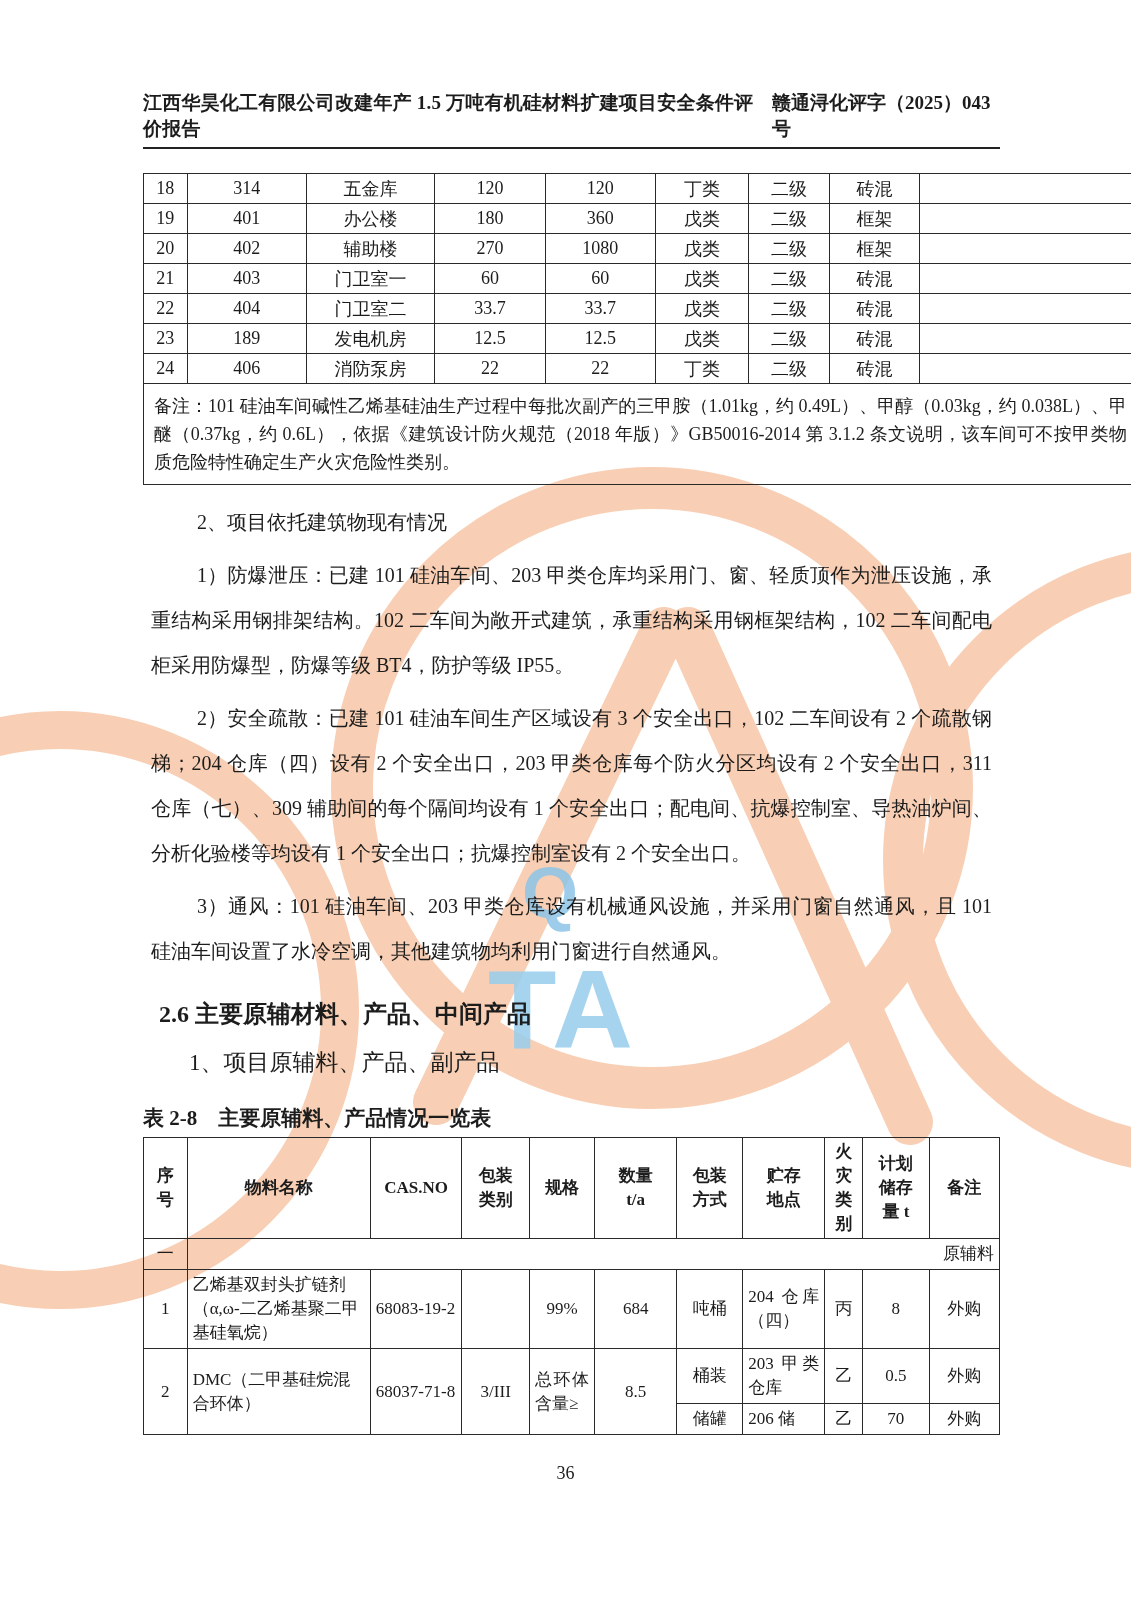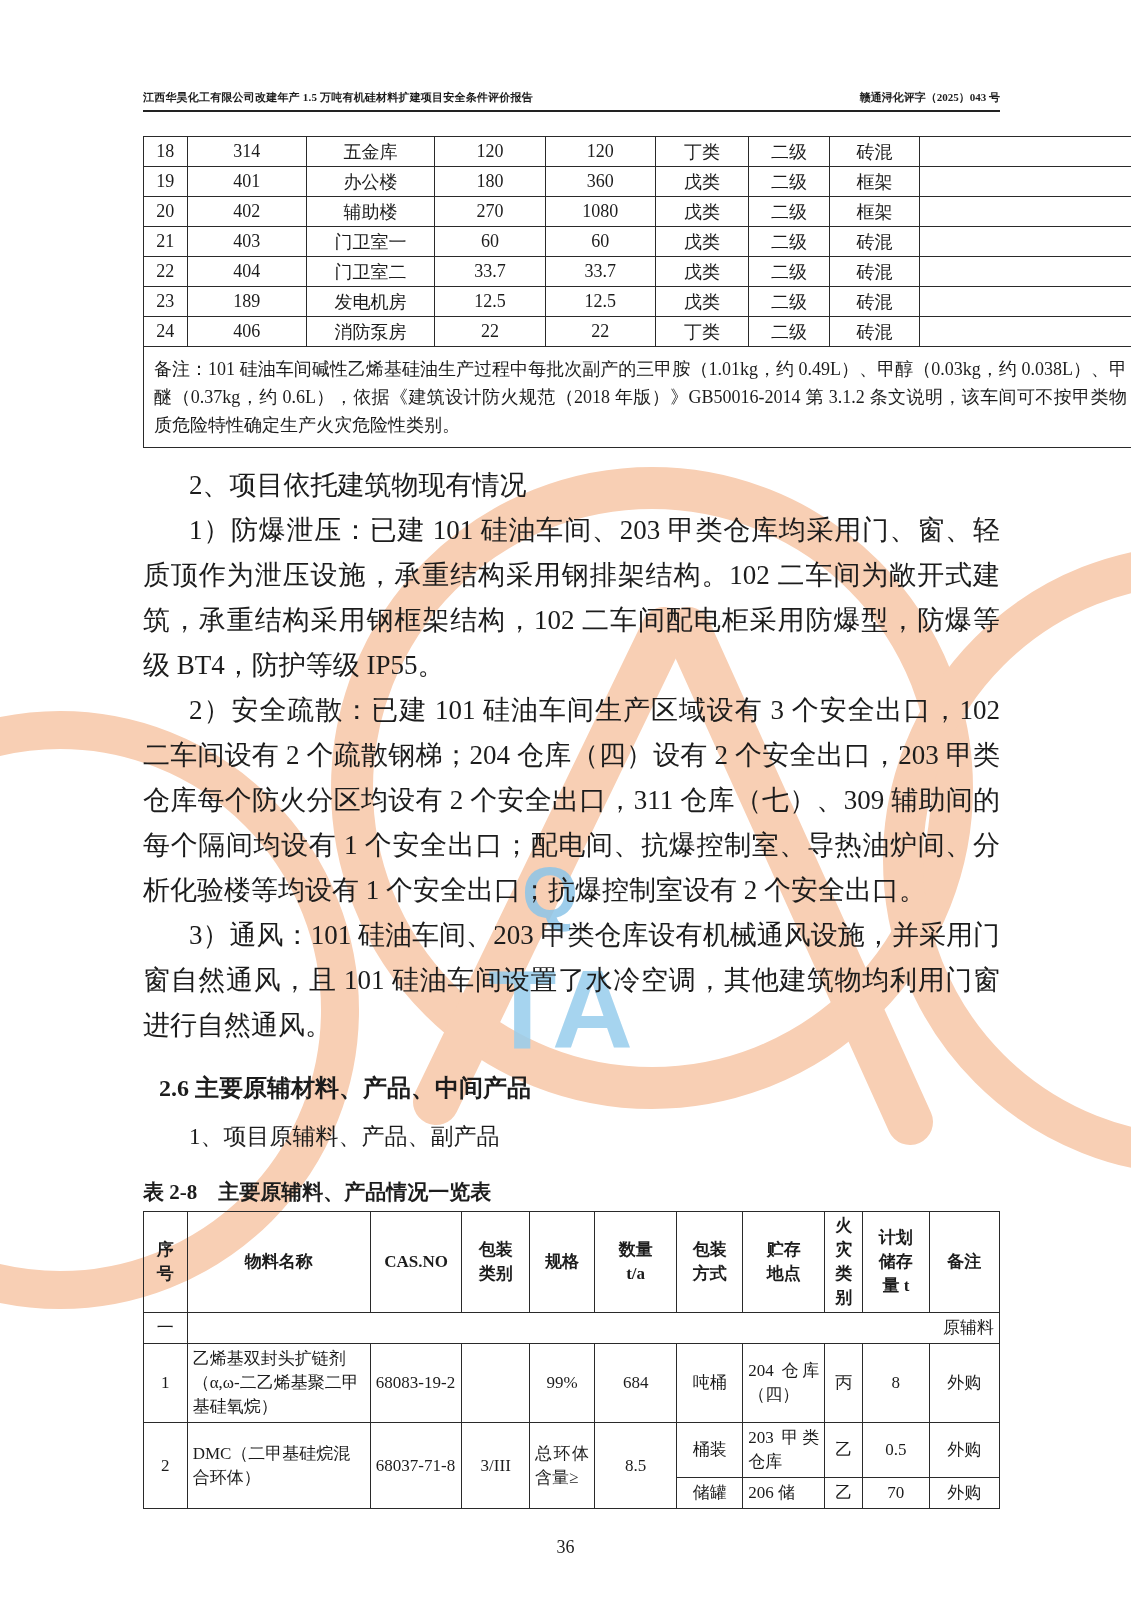--- a/index.html
+++ b/index.html
@@ -20,35 +20,35 @@
   }
   .wm-ta{
     position:absolute;top:945px;left:488px;font-size:112px;font-weight:bold;letter-spacing:4px;
     color:rgba(150,205,236,0.85);font-family:"Liberation Sans","DejaVu Sans",sans-serif;
   }
   
   .page{position:relative;z-index:3;}
   .doc-header{
     margin:0 131px 0 143px;padding-top:90px;padding-bottom:5px;
     display:flex;justify-content:space-between;align-items:flex-end;
-    border-bottom:2.5px solid #222;font-size:11px;font-weight:bold;
+    border-bottom:2.5px solid #222;font-size:19px;font-weight:bold;
   }
   .doc-header .left{letter-spacing:0.2px;}
   table{border-collapse:collapse;table-layout:fixed;}
   .t1{width:995px;margin:24px 131px 0 143px;}
   .t1 td{
     border:1.5px solid #2a2a2a;text-align:center;font-size:18px;height:29px;
     padding:0 3px;overflow:hidden;
   }
   .t1 td.remark{
     text-align:justify;height:auto;padding:8px 10px;line-height:28px;font-size:18px;
   }
   .body-text{margin:15px 131px 0 143px;width:857px;}
   .para{
-    font-size:27px;line-height:45px;text-align:justify;margin:0;
+    font-size:20px;line-height:45px;text-align:justify;margin:8px;
     text-indent:46px;
   }
   .sec-heading{
     font-size:24px;font-weight:bold;line-height:36px;margin:22px 0 0 16px;text-indent:0;
   }
   .sub-line{font-size:23px;line-height:45px;margin:8px 0 0 0;text-indent:46px;}
   .tbl-title{
     font-size:21px;font-weight:bold;text-align:left;line-height:34px;margin:16px 0 0 0;
   }
   .t2{width:857px;margin:2px 131px 0 143px;}

